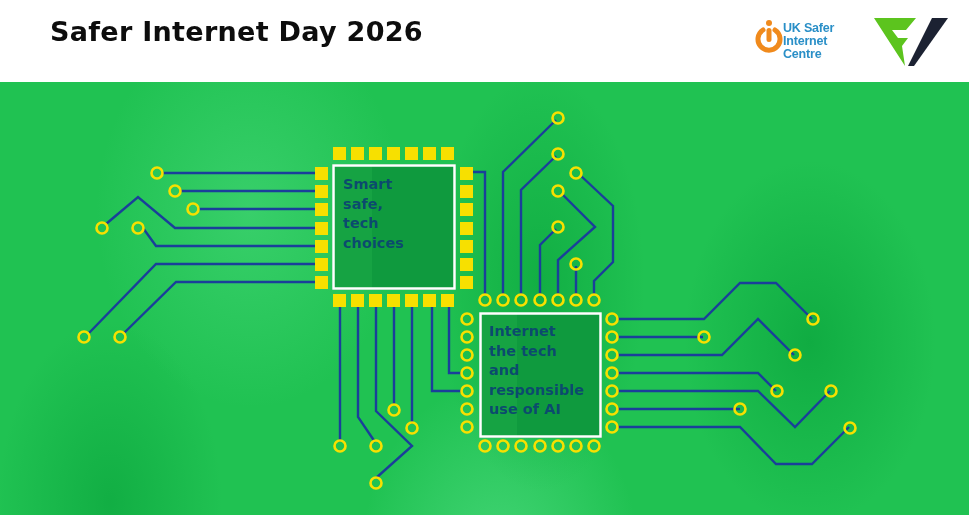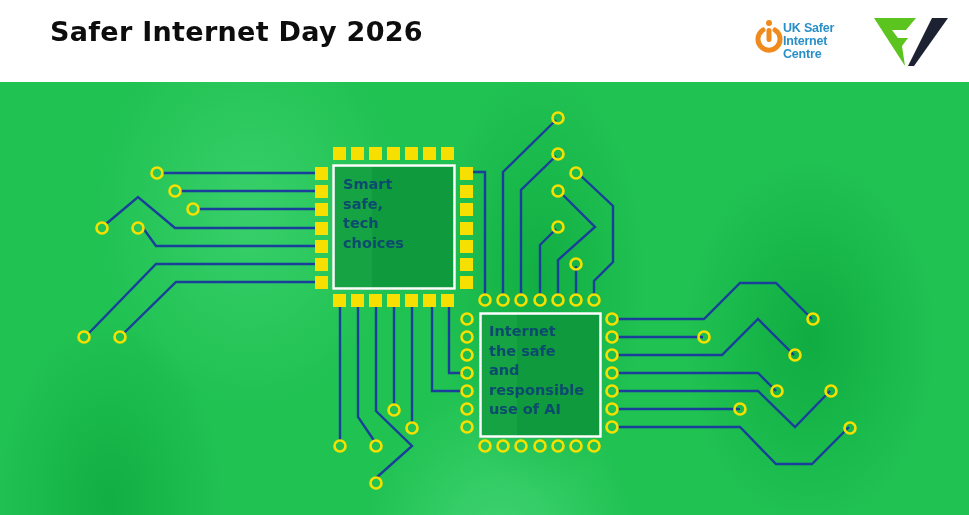--- a/index.html
+++ b/index.html
@@ -199,17 +199,17 @@
 
 <div class="chip-text chip1">
   <div>Smart</div>
   <div>safe,</div>
   <div>tech</div>
   <div>choices</div>
 </div>
 
 <div class="chip-text chip2">
   <div>Internet</div>
-  <div>the safe</div>
+  <div>the tech</div>
   <div>and</div>
   <div>responsible</div>
   <div>use of AI</div>
 </div>
 
 </body></html>

